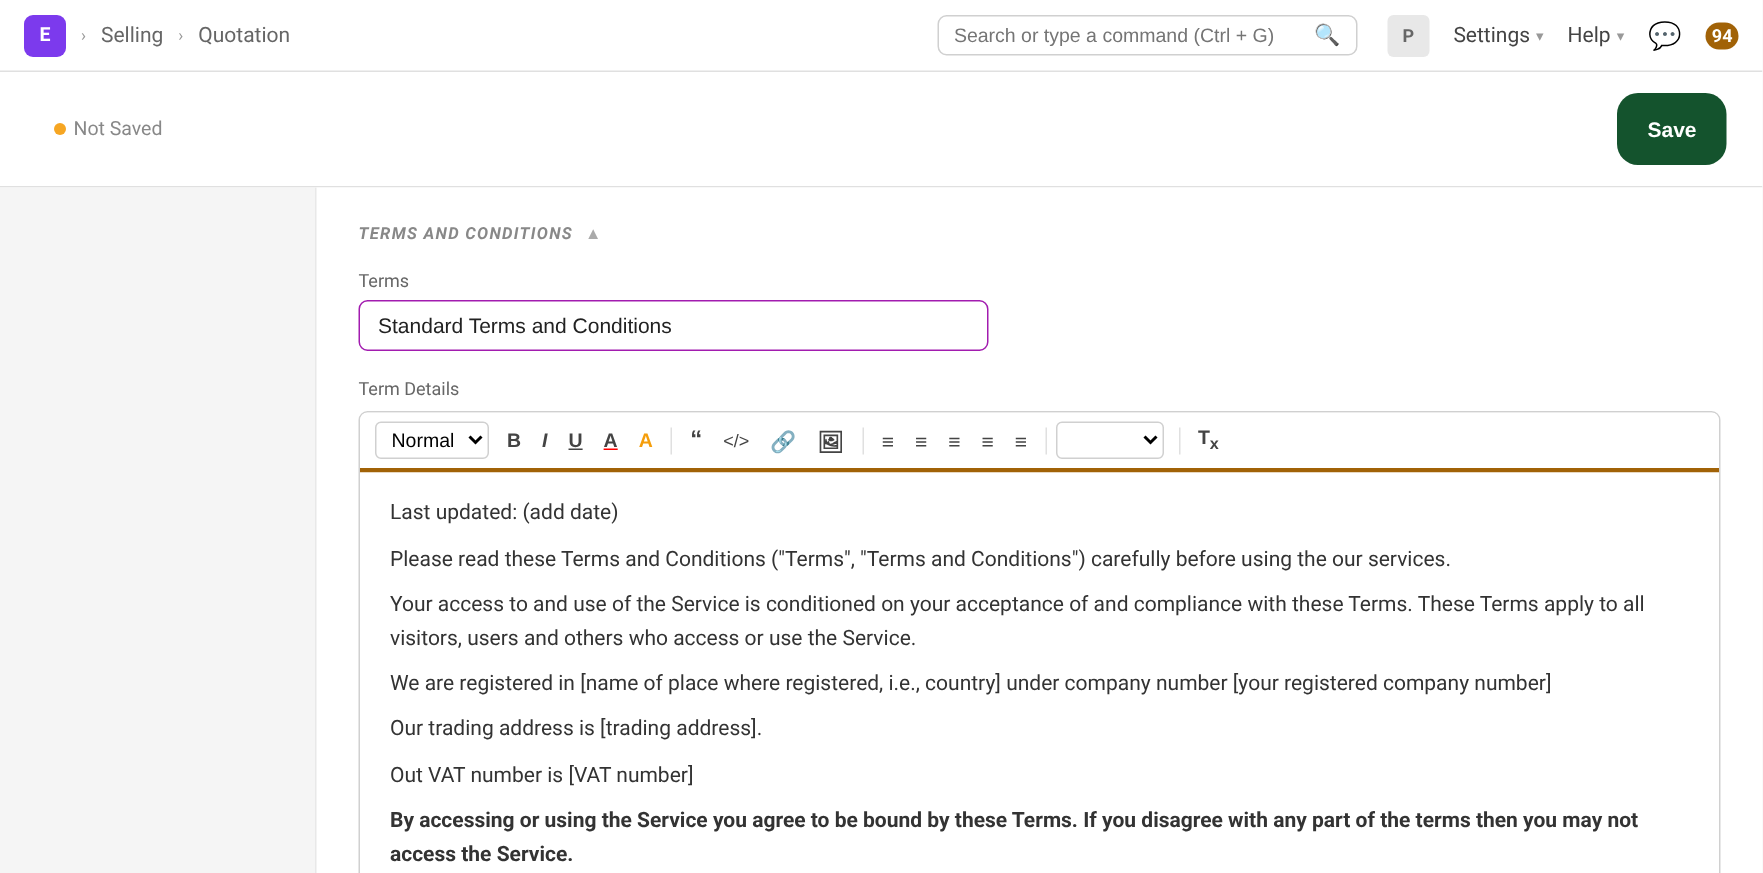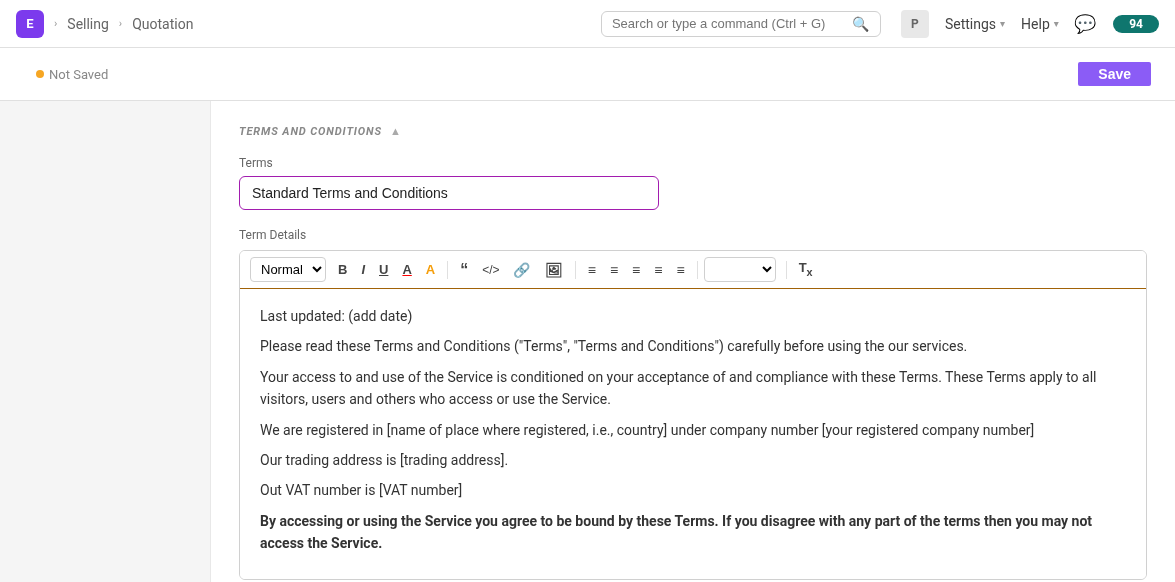--- a/index.html
+++ b/index.html
@@ -48,24 +48,24 @@
       color: #666; font-size: 12px; font-weight: bold;
       margin-left: 12px;
     }
     .nav-settings, .nav-help {
       display: flex; align-items: center; gap: 4px;
       color: #444; cursor: pointer; font-size: 14px; margin-left: 8px;
     }
     .nav-chevron-down { font-size: 10px; color: #999; }
     .nav-chat-icon { font-size: 18px; color: #666; margin-left: 8px; cursor: pointer; }
     .nav-badge {
-      background: #0f766e;
+      background: #a16207;
       color: #fff;
       border-radius: 12px;
-      padding: 2px 16px;
+      padding: 2px 4px;
       font-size: 12px;
       font-weight: bold;
       margin-left: 8px;
     }
 
     
     .page-header {
       display: flex;
       align-items: center;
       background: #fff;
@@ -74,25 +74,25 @@
     }
     .page-title { font-size: 22px; font-weight: 600; color: #222; }
     .not-saved-badge {
       display: flex; align-items: center; gap: 5px;
       margin-left: 12px;
       color: #888; font-size: 13px;
     }
     .not-saved-dot { width: 8px; height: 8px; border-radius: 50%; background: #f6a623; display: inline-block; }
     .save-btn {
       margin-left: auto;
-      background: #8b5cf6;
+      background: #14532d;
       color: #fff;
       border: none;
-      border-radius: 2px;
-      padding: 4px 20px;
+      border-radius: 14px;
+      padding: 16px 20px;
       font-size: 14px;
       font-weight: 600;
       cursor: pointer;
     }
 
     
     .main-content {
       display: flex;
       background: #f5f5f5;
       min-height: calc(100vh - 97px);
@@ -152,21 +152,21 @@
     .editor-container {
       border: 1px solid #d0d0d0;
       border-radius: 6px;
       overflow: hidden;
     }
     .editor-toolbar {
       display: flex;
       align-items: center;
       gap: 2px;
       background: #fff;
-      border-bottom: 1px solid #a16207;
+      border-bottom: 3px solid #a16207;
       padding: 6px 10px;
       flex-wrap: wrap;
     }
     .toolbar-select {
       border: 1px solid #d0d0d0;
       border-radius: 4px;
       padding: 3px 6px;
       font-size: 13px;
       background: #fff;
       cursor: pointer;

